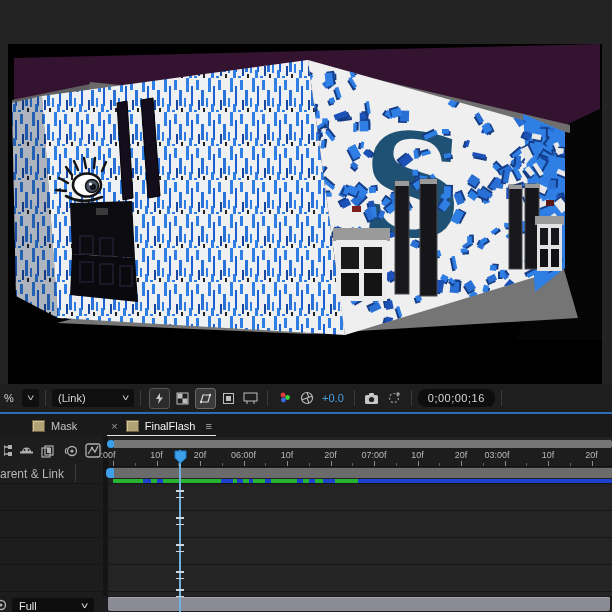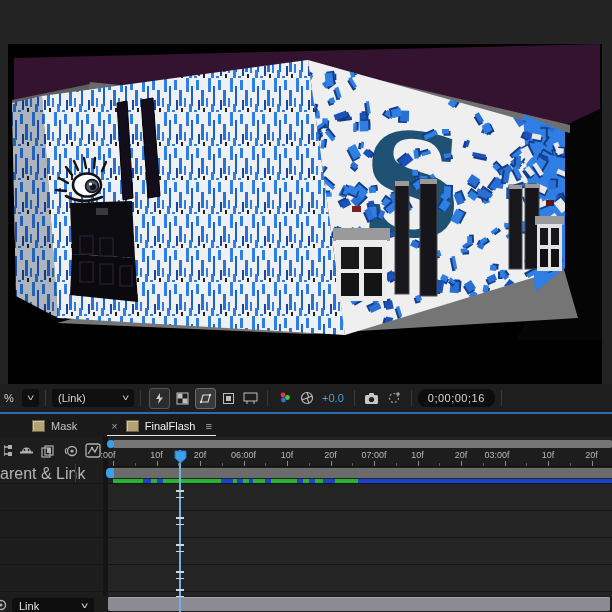--- a/index.html
+++ b/index.html
@@ -40,21 +40,21 @@
   .tab .menu-glyph{color:#b0b0b0;margin-left:4px;}
   .tab.active::after{content:"";position:absolute;left:6px;right:6px;bottom:1px;height:1.5px;background:#e8e8e8;}
 
   #tl-left{left:0;top:23px;width:103px;height:175px;background:#1d1d1d;}
   #tl-col-divider{left:103px;top:23px;width:5px;height:175px;background:#141414;}
   #tl-right{left:108px;top:23px;width:504px;height:175px;background:#232323;}
 
   #tl-icons{left:4px;top:5px;display:flex;gap:5px;align-items:center;}
   .tl-icon{width:17px;height:17px;display:flex;align-items:center;justify-content:center;}
   #parent-link-header{left:0;top:28px;width:103px;height:18px;display:flex;align-items:center;}
-  #parent-link-header span{color:#b5b5b5;font-size:16px;}
+  #parent-link-header span{color:#b5b5b5;font-size:12px;}
   #pl-vline{left:75px;top:27px;width:1px;height:18px;background:#3c3c3c;}
 
   
   #navigator{left:0;top:3px;width:504px;height:8px;}
   #navigator .nav-handle{position:absolute;left:-1px;top:0;width:8px;height:8px;background:#38a0e8;border-radius:4px;}
   #navigator .nav-track{position:absolute;left:6px;top:0;width:498px;height:8px;background:#757575;border-radius:0 2px 2px 0;}
   #ruler{left:0;top:11px;width:504px;height:18px;background:#1d1d1d;border-bottom:1px solid #101010;}
   .ruler-label{position:absolute;top:2px;transform:translateX(-50%);font-size:9px;color:#b8b8b8;white-space:nowrap;}
   .ruler-tick{position:absolute;bottom:0;width:1px;height:5px;background:#8a8a8a;}
   .ruler-tick.minor{height:3px;background:#5a5a5a;}
@@ -839,18 +839,18 @@
   </div>
 
   <div id="bottom-row" class="abs"></div>
   <div id="pickwhip" class="abs">
     <svg width="13" height="12" viewBox="0 0 13 12">
         <circle cx="6" cy="6" r="4.5" fill="none" stroke="#b0b0b0" stroke-width="1.4"></circle>
         <circle cx="6" cy="6" r="1.5" fill="#b0b0b0"></circle>
       </svg>
   </div>
   <div id="none-drop" class="abs">
-    <span>Link</span>
+    <span>Full</span>
     <span class="chev">˅</span>
   </div>
   <div id="hscrollbar" class="abs"></div>
 
 </div>
 
 </body></html>

